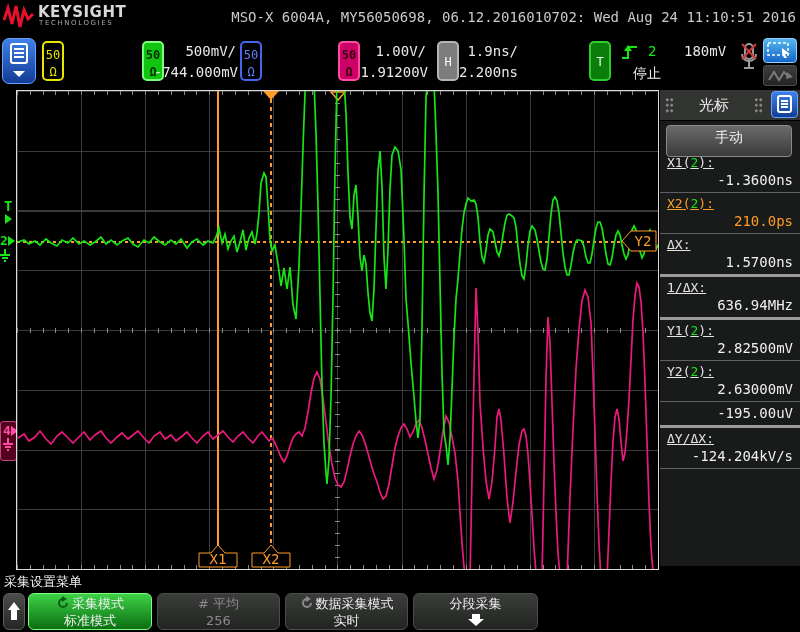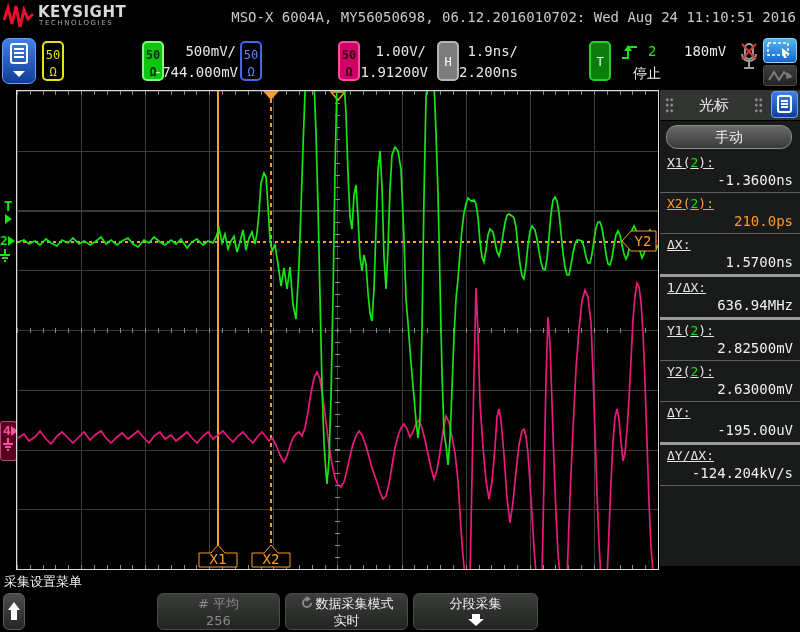--- a/index.html
+++ b/index.html
@@ -76,21 +76,21 @@
 
   
   .sidebar{position:absolute;left:660px;top:90px;width:140px;height:476px;background:#181b19;}
   .sb-head{position:absolute;left:0;top:0;width:140px;height:30px;background:#323431;border-bottom:1px solid #000;text-decoration:underline;}
   .sb-title{position:absolute;left:0;top:6px;width:108px;text-align:center;color:#f0f0f0;font-size:15px;}
   .grip{position:absolute;top:7px;width:9px;height:17px;
         background-image:radial-gradient(#8f8f8f 1px,transparent 1.4px);background-size:4.5px 5.5px;}
   .grip.l{left:5px;} .grip.r{left:94px;}
   .sb-menu-btn{position:absolute;right:2px;top:1px;width:27px;height:27px;border-radius:4px;
                background:linear-gradient(#3f80e8,#123c96);border:1px solid #6aa0ff;box-sizing:border-box;}
-  .mode-btn{position:absolute;left:6px;top:35px;width:126px;height:24px;border-radius:11px;
+  .mode-btn{position:absolute;left:6px;top:35px;width:126px;height:32px;border-radius:4px;
             background:linear-gradient(#6a6a6a,#3a3a3a);border:1px solid #8a8a8a;box-sizing:border-box;
             color:#f2f2f2;font-size:14px;text-align:center;line-height:22px;}
   .readouts{position:absolute;left:0;top:64px;width:140px;font-family:"DejaVu Sans Mono",monospace;}
   .m-row{padding:1px 7px 0 7px;}
   .m-label{font-size:13px;color:#e4e4e4;height:17px;text-decoration:underline;}
   .m-label .chan{color:#17e517;}
   .m-value{font-size:14px;color:#efefef;text-align:right;height:18px;}
   .m-label.accent,.m-value.accent{color:#ff9c27;}
   .sep{margin:2px 0 2px 0;}
   .sep.thin{border-top:1px solid #606060;}
@@ -296,38 +296,46 @@
           <div class="m-label">Y1(<span class="chan">2</span>):</div>
           <div class="m-value">2.82500mV</div>
         </div>
         <div class="sep thin"></div>
         <div class="m-row">
           <div class="m-label">Y2(<span class="chan">2</span>):</div>
           <div class="m-value">2.63000mV</div>
         </div>
         <div class="sep thin"></div>
         <div class="m-row">
-          <div class="m-label">ΔY:</div>
           <div class="m-value">-195.00uV</div>
         </div>
         <div class="sep thick"></div>
         <div class="m-row">
           <div class="m-label">ΔY/ΔX:</div>
           <div class="m-value">-124.204kV/s</div>
         </div>
         <div class="sep thin"></div>
       </div>
   </div>
 
   <div class="bottombar">
     <div class="bb-label">采集设置菜单</div>
     <div class="bb-btn bb-back">
       <svg width="18" height="34">
         <polygon points="9,8 15,16 12,16 12,26 6,26 6,16 3,16" fill="#fff"></polygon>
       </svg>
+    </div>
+    <div class="bb-btn bb-green">
+      <div class="bb-line">
+        <svg class="cycle-ico" width="14" height="14">
+          <path d="M11,7 a4,4 0 1 1 -4,-4" fill="none" stroke="#0a5c10" stroke-width="2"></path>
+          <polygon points="6,0 11,3 6,6" fill="#0a5c10"></polygon>
+        </svg><span>采集模式</span>
+      </div>
+      <div class="bb-line">标准模式</div>
     </div>
     <div class="bb-btn bb-dark bb-avg">
       <div class="bb-line"># 平均</div>
       <div class="bb-line">256</div>
     </div>
     <div class="bb-btn bb-dark bb-seg">
       <div class="bb-line">分段采集</div>
       <svg width="30" height="15">
         <polygon points="15,14 7,7 11,7 11,2 19,2 19,7 23,7" fill="#fff"></polygon>
       </svg>

